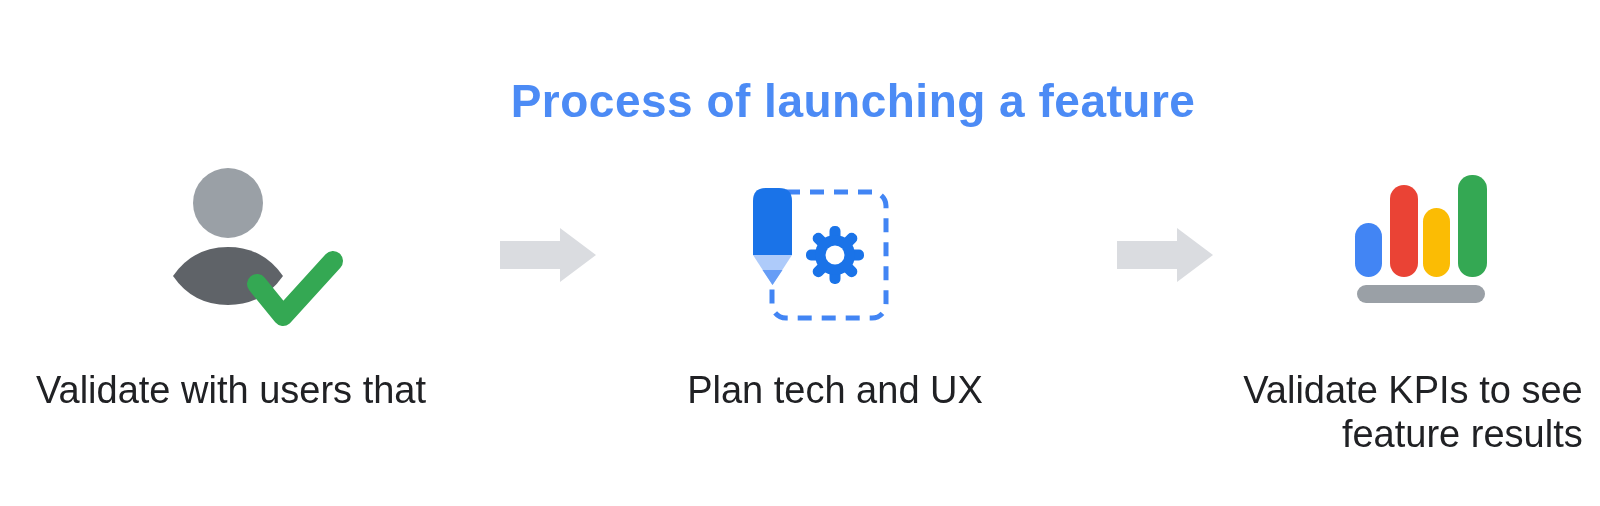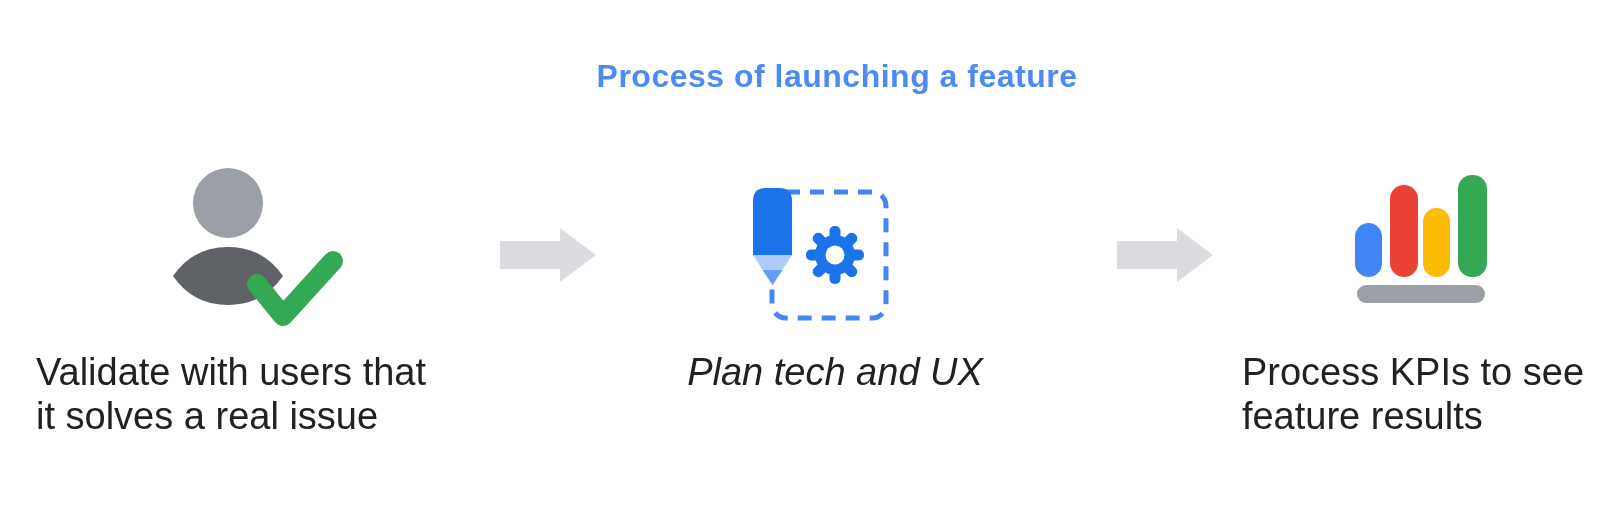--- a/index.html
+++ b/index.html
@@ -9,46 +9,46 @@
     height: 506px;
     background: #ffffff;
     overflow: hidden;
     font-family: "Liberation Sans", sans-serif;
   }
   .title {
     position: absolute;
     top: 58px;
     left: 837px;
     transform: translateX(-50%);
-    margin: 0;
-    font-size: 32px;
+    margin: 16px;
+    font-size: 46px;
     font-weight: 700;
     color: #4C8BF5;
     white-space: nowrap;
     letter-spacing: 0.5px;
   }
   .icon { position: absolute; }
   .icon-person { left: 173px; top: 168px; width: 175px; height: 165px; }
   .icon-plan   { left: 750px; top: 185px; width: 140px; height: 140px; }
   .icon-chart  { left: 1352px; top: 172px; width: 140px; height: 135px; }
   .arrow { position: absolute; width: 96px; height: 54px; top: 228px; }
   .arrow-1 { left: 500px; }
   .arrow-2 { left: 1117px; }
   .caption {
     position: absolute;
-    top: 350px;
+    top: 368px;
     transform: translateX(-50%);
-    text-align: left;
+    text-align: right;
     font-size: 38px;
     line-height: 44px;
     color: #202124;
     white-space: nowrap;
   }
   .caption-1 { left: 231px; }
-  .caption-2 { left: 835px; font-style: italic; }
+  .caption-2 { left: 835px; }
   .caption-3 { left: 1413px; }
 </style>
 </head>
 <body>
 
 <div class="canvas">
 
   <h1 class="title">Process of launching a feature</h1>
 
   <svg class="icon icon-person" viewBox="0 0 175 165" aria-hidden="true">
@@ -87,25 +87,24 @@
   <svg class="icon icon-chart" viewBox="0 0 140 135" aria-hidden="true">
     <rect x="3" y="51" width="27" height="54" rx="13.5" fill="#4285F4"></rect>
     <rect x="38" y="13" width="28" height="92" rx="14" fill="#EA4335"></rect>
     <rect x="71" y="36" width="27" height="69" rx="13.5" fill="#FBBC04"></rect>
     <rect x="106" y="3" width="29" height="102" rx="14" fill="#34A853"></rect>
     <rect x="5" y="113" width="128" height="18" rx="9" fill="#9AA0A6"></rect>
   </svg>
 
   <div class="caption caption-1">
     <div>Validate with users that</div>
-    <div>it solves a real issue</div>
   </div>
 
   <div class="caption caption-2">
     <div>Plan tech and UX</div>
   </div>
 
   <div class="caption caption-3">
-    <div>Process KPIs to see</div>
+    <div>Validate KPIs to see</div>
     <div>feature results</div>
   </div>
 
 </div>
 
 </body></html>

